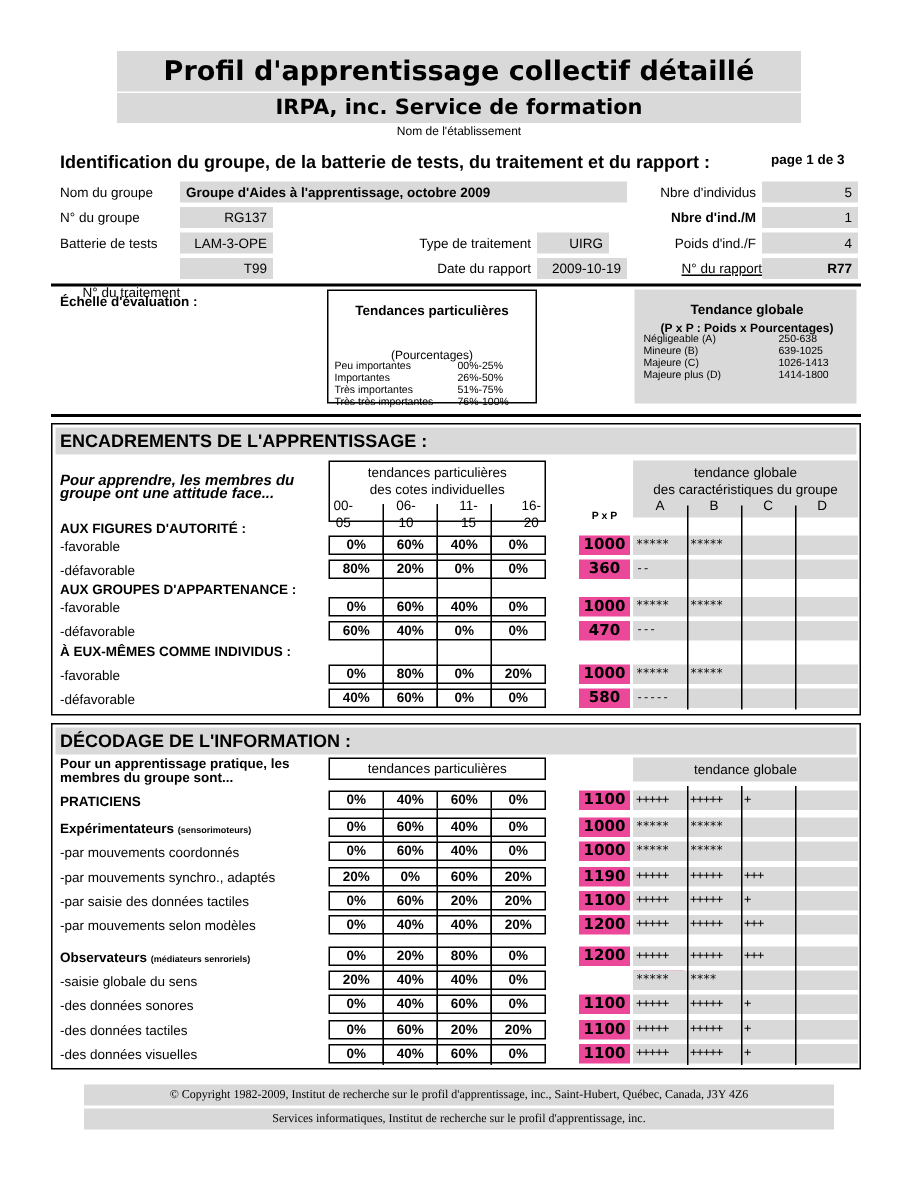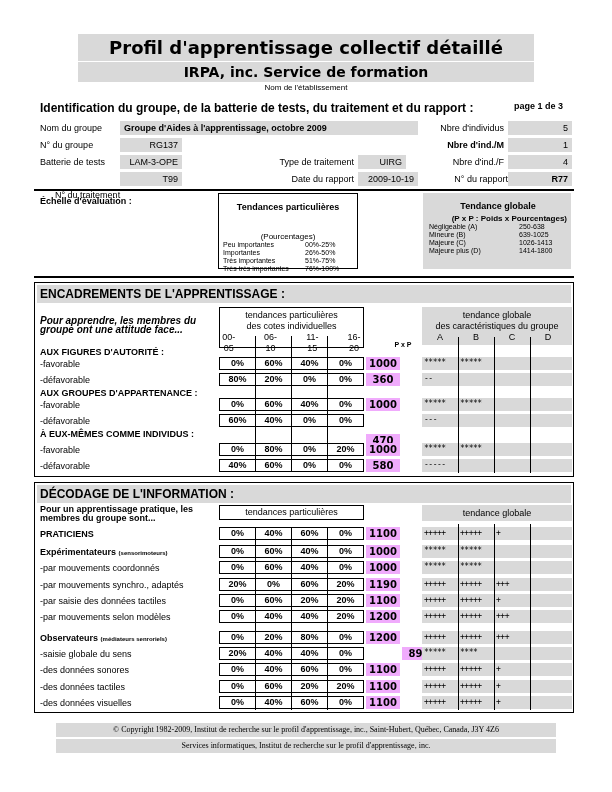--- a/index.html
+++ b/index.html
@@ -20,21 +20,21 @@
   .legendbox .h { font-weight: bold; font-size: 9px; text-align: center; }
   .legrow { display: flex; justify-content: space-between; line-height: 8px; }
   .section { left: 34px; width: 540px; border: 1px solid #000; }
   .sechead { left: 37px; width: 534px; height: 18px; background: #d9d9d9; font-weight: bold; font-size: 12px; line-height: 18px; padding-left: 3px; }
   .rowlbl { left: 40px; font-size: 9px; height: 14px; line-height: 14px; white-space: nowrap; }
   .rowlbl.b { font-weight: bold; }
   .small { font-size: 6px; font-weight: bold; }
   .pcts { left: 219px; width: 145px; height: 13px; display: flex; border: 1px solid #000; }
   .pcts span { flex: 1; text-align: center; font-size: 9px; font-weight: bold; line-height: 11px; border-right: 1px solid #000; }
   .pcts span:last-child { border-right: none; }
-  .pxp { left: 366px; width: 34px; height: 13px; background: #f0abfc; font-weight: bold; font-size: 10px; text-align: center; line-height: 13px; font-family: "DejaVu Sans", sans-serif; }
+  .pxp { left: 386px; width: 34px; height: 13px; background: #ec4899; font-weight: bold; font-size: 10px; text-align: center; line-height: 13px; font-family: "DejaVu Sans", sans-serif; }
   .glob { left: 422px; width: 150px; height: 13px; background: #d9d9d9; display: flex; }
   .glob span { width: 36px; font-size: 8px; font-family: "DejaVu Sans Mono", monospace; padding-left: 2px; line-height: 12px; letter-spacing: -0.5px; }
   .glob span:last-child { flex: 1; }
   .vline { width: 1px; background: #000; }
   .colhdr { border: 1px solid #000; font-size: 9px; text-align: center; }
   .footer { left: 56px; width: 500px; height: 14px; background: #d9d9d9; font-family: "Liberation Serif", serif; font-size: 8px; text-align: center; line-height: 14px; }
 </style>
 </head>
 <body>
 
@@ -62,24 +62,24 @@
 
 <div class="abs lbl right" style="left:240px;top:172px;width:114px;">Date du rapport</div>
 <div class="abs val right" style="left:358px;top:172px;width:60px;">2009-10-19</div>
 
 <div class="abs lbl right" style="left:420px;top:121px;width:84px;">Nbre d'individus</div>
 <div class="abs val right" style="left:508px;top:121px;width:64px;">5</div>
 
 <div class="abs lbl right" style="left:420px;top:138px;width:84px;font-weight:bold;">Nbre d'ind./M</div>
 <div class="abs val right" style="left:508px;top:138px;width:64px;">1</div>
 
-<div class="abs lbl right" style="left:420px;top:155px;width:84px;">Nbre d'ind./F</div>
+<div class="abs lbl right" style="left:420px;top:155px;width:84px;">Poids d'ind./F</div>
 <div class="abs val right" style="left:508px;top:155px;width:64px;">4</div>
 
-<div class="abs lbl right" style="left:424px;top:172px;width:84px;">N° du rapport</div>
+<div class="abs lbl right" style="left:424px;top:172px;width:84px;text-decoration:underline;">N° du rapport</div>
 <div class="abs val right" style="left:508px;top:172px;width:64px;font-weight:bold;">R77</div>
 
 <div class="abs hr" style="top:189px;"></div>
 
 <div class="abs echelle">Échelle d'évaluation :</div>
 
 <div class="abs legendbox" style="left:218px;top:193px;width:140px;height:76px;padding:8px 4px 0 4px;">
   <div class="h">Tendances particulières</div>
   <div class="h" style="font-size:8px;font-weight:normal;margin-top:20px;">(Pourcentages)</div>
   <div id="partLeg">
@@ -97,21 +97,21 @@
       </div>
       <div class="legrow">
         <span>Très très importantes</span>
         <span style="min-width:48px;">76%-100%</span>
       </div>
     </div>
 </div>
 
 <div class="abs gray" style="left:423px;top:193px;width:148px;height:76px;padding:8px 4px 0 6px;font-size:7px;">
   <div style="font-weight:bold;font-size:9px;text-align:center;">Tendance globale</div>
-  <div style="font-weight:bold;font-size:8px;text-align:right;margin-top:3px;">(P x P : Poids x Pourcentages)</div>
+  <div style="font-weight:bold;font-size:8px;text-align:center;margin-top:3px;">(P x P : Poids x Pourcentages)</div>
   <div id="globLeg">
       <div class="legrow">
         <span>Négligeable (A)</span>
         <span style="min-width:48px;">250-638</span>
       </div>
       <div class="legrow">
         <span>Mineure (B)</span>
         <span style="min-width:48px;">639-1025</span>
       </div>
       <div class="legrow">
@@ -197,21 +197,21 @@
       <span></span>
       <span></span>
     </div>
     <div class="abs rowlbl" style="top:414px;">-défavorable</div>
     <div class="abs pcts" style="top:414px;">
       <span>60%</span>
       <span>40%</span>
       <span>0%</span>
       <span>0%</span>
     </div>
-    <div class="abs pxp" style="top:414px;margin-top:20px;">470</div>
+    <div class="abs pxp" style="top:414px;">470</div>
     <div class="abs glob" style="top:414px;">
       <span>---</span>
       <span></span>
       <span></span>
       <span></span>
     </div>
     <div class="abs rowlbl b" style="top:427px;">À EUX-MÊMES COMME INDIVIDUS :</div>
     <div class="abs rowlbl" style="top:443px;">-favorable</div>
     <div class="abs pcts" style="top:443px;">
       <span>0%</span>

